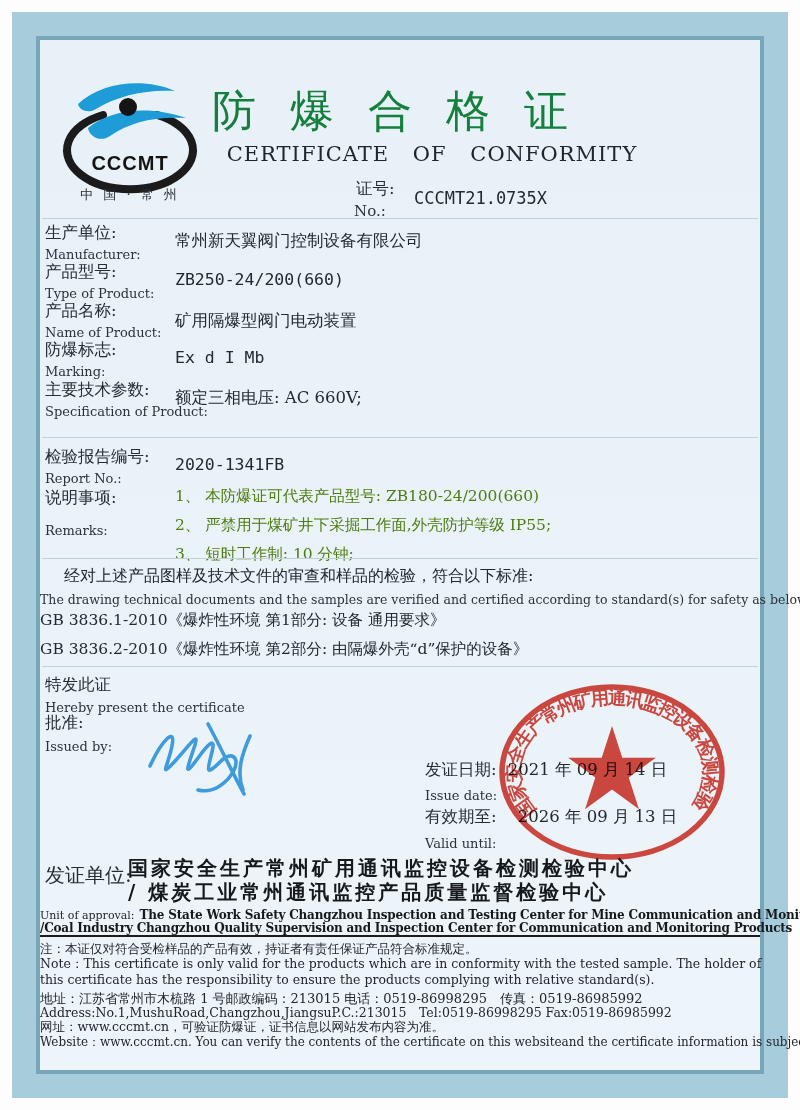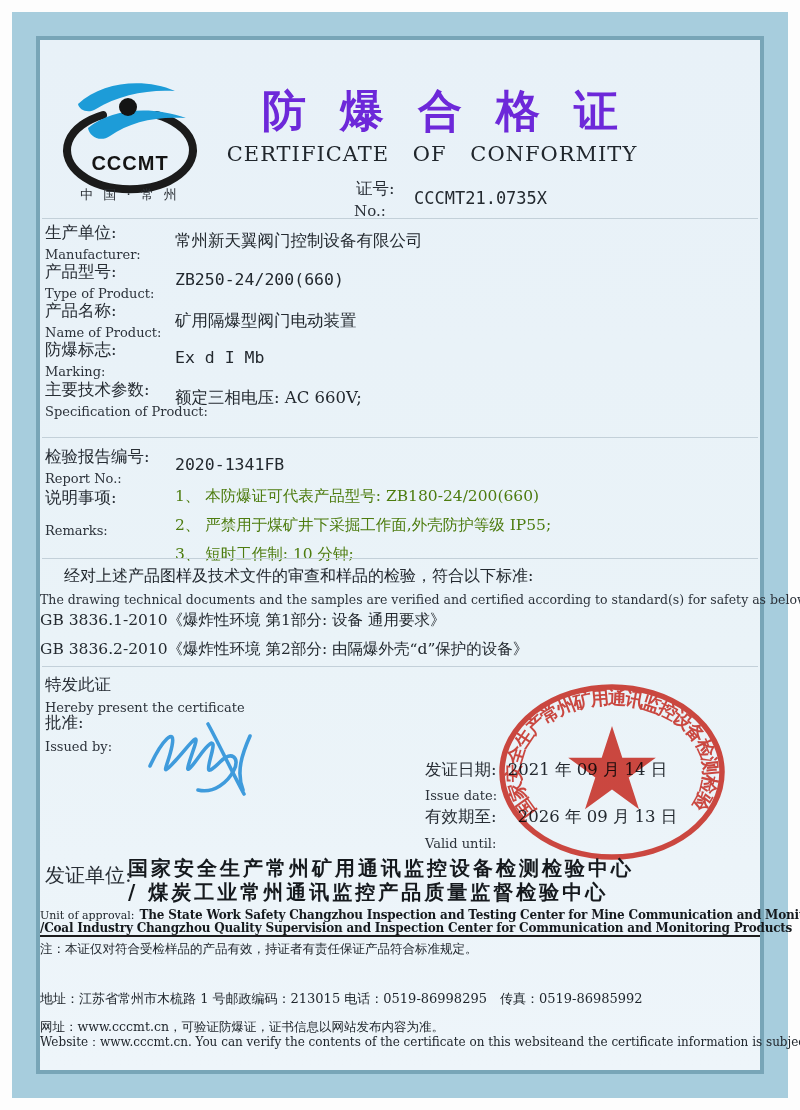--- a/index.html
+++ b/index.html
@@ -8,22 +8,22 @@
     position:relative; width:800px; height:1110px; background:#fdfdfd;
     font-family:"DejaVu Serif","Liberation Serif",serif; color:#222930; overflow:hidden;
   }
   .frame-band { position:absolute; left:12px; top:12px; right:12px; bottom:12px;
     background:#a7cddd; }
   .paper { position:absolute; left:36px; top:36px; right:36px; bottom:36px;
     background:linear-gradient(180deg,#e8f1f8 0%,#eaf3f8 60%,#eef5fa 100%);
     border:4px solid #78a5b7; }
   .abs { position:absolute; }
   .hline { position:absolute; left:42px; right:42px; height:1px; background:#c3d0d9; }
-  .title { font-size:44px; letter-spacing:34px; color:#6d28d9; white-space:nowrap;
-    text-align:right; width:440px; font-weight:700; }
+  .title { font-size:44px; letter-spacing:34px; color:#15803d; white-space:nowrap;
+    text-align:left; width:440px; font-weight:400; }
   .subtitle { font-size:21px; word-spacing:16px; letter-spacing:1px; color:#20262c;
     text-align:center; width:440px; }
   .lbl-cn { font-size:16.5px; color:#272d34; white-space:nowrap; }
   .lbl-en { font-size:13px; color:#2c323a; margin-top:3px; white-space:nowrap; }
   .val { font-size:16.5px; font-family:"DejaVu Sans Mono","Liberation Mono",monospace;
     color:#23292f; white-space:nowrap; }
   .val-cn { font-size:16.5px; color:#23292f; white-space:nowrap; }
   .rem-line { font-size:15.5px; color:#4d7c0f; white-space:nowrap; margin-bottom:8px; }
   .std-cn { font-size:16px; color:#23292f; white-space:nowrap; }
   .std-en { font-size:12.5px; color:#2c323a; white-space:nowrap; }
@@ -158,16 +158,18 @@
   <div class="abs unit-big" style="left:128px; top:879px;">/ 煤炭工业常州通讯监控产品质量监督检验中心</div>
   <div class="abs" style="left:40px; top:904px; white-space:nowrap;">
     <span style="font-size:11px; color:#20262c;">Unit of approval:</span>
     <span class="unit-en">The State Work Safety Changzhou Inspection and Testing Center for Mine Communication and Monitoring Devices</span>
   </div>
   <div class="abs unit-en" style="left:40px; top:921px; width:720px; text-align:center; white-space:nowrap;">/Coal Industry Changzhou Quality Supervision and Inspection Center for Communication and Monitoring Products</div>
 
   <div class="abs" style="left:40px; top:935px; width:720px; height:2px; background:#1c1c1c;"></div>
 
   <div class="abs foot-cn" style="left:40px; top:941px;">注：本证仅对符合受检样品的产品有效，持证者有责任保证产品符合标准规定。</div>
+  <div class="abs foot-en" style="left:40px; top:956px; width:726px;">Note：This certificate is only valid for the products which are in conformity with the tested sample. The holder of this certificate has the responsibility to ensure the products complying with relative standard(s).</div>
   <div class="abs foot-cn" style="left:40px; top:990px; font-size:13px;">地址：江苏省常州市木梳路 1 号邮政编码：213015 电话：0519-86998295　传真：0519-86985992</div>
+  <div class="abs foot-cn" style="left:40px; top:1005px;">Address:No.1,MushuRoad,Changzhou,JiangsuP.C.:213015　Tel:0519-86998295 Fax:0519-86985992</div>
   <div class="abs foot-cn" style="left:40px; top:1019px;">网址：www.cccmt.cn，可验证防爆证，证书信息以网站发布内容为准。</div>
   <div class="abs foot-cn" style="left:40px; top:1034px; font-size:12px;">Website：www.cccmt.cn. You can verify the contents of the certificate on this websiteand the certificate information is subject to the content published on it.</div>
 </div>
 
 </body></html>

